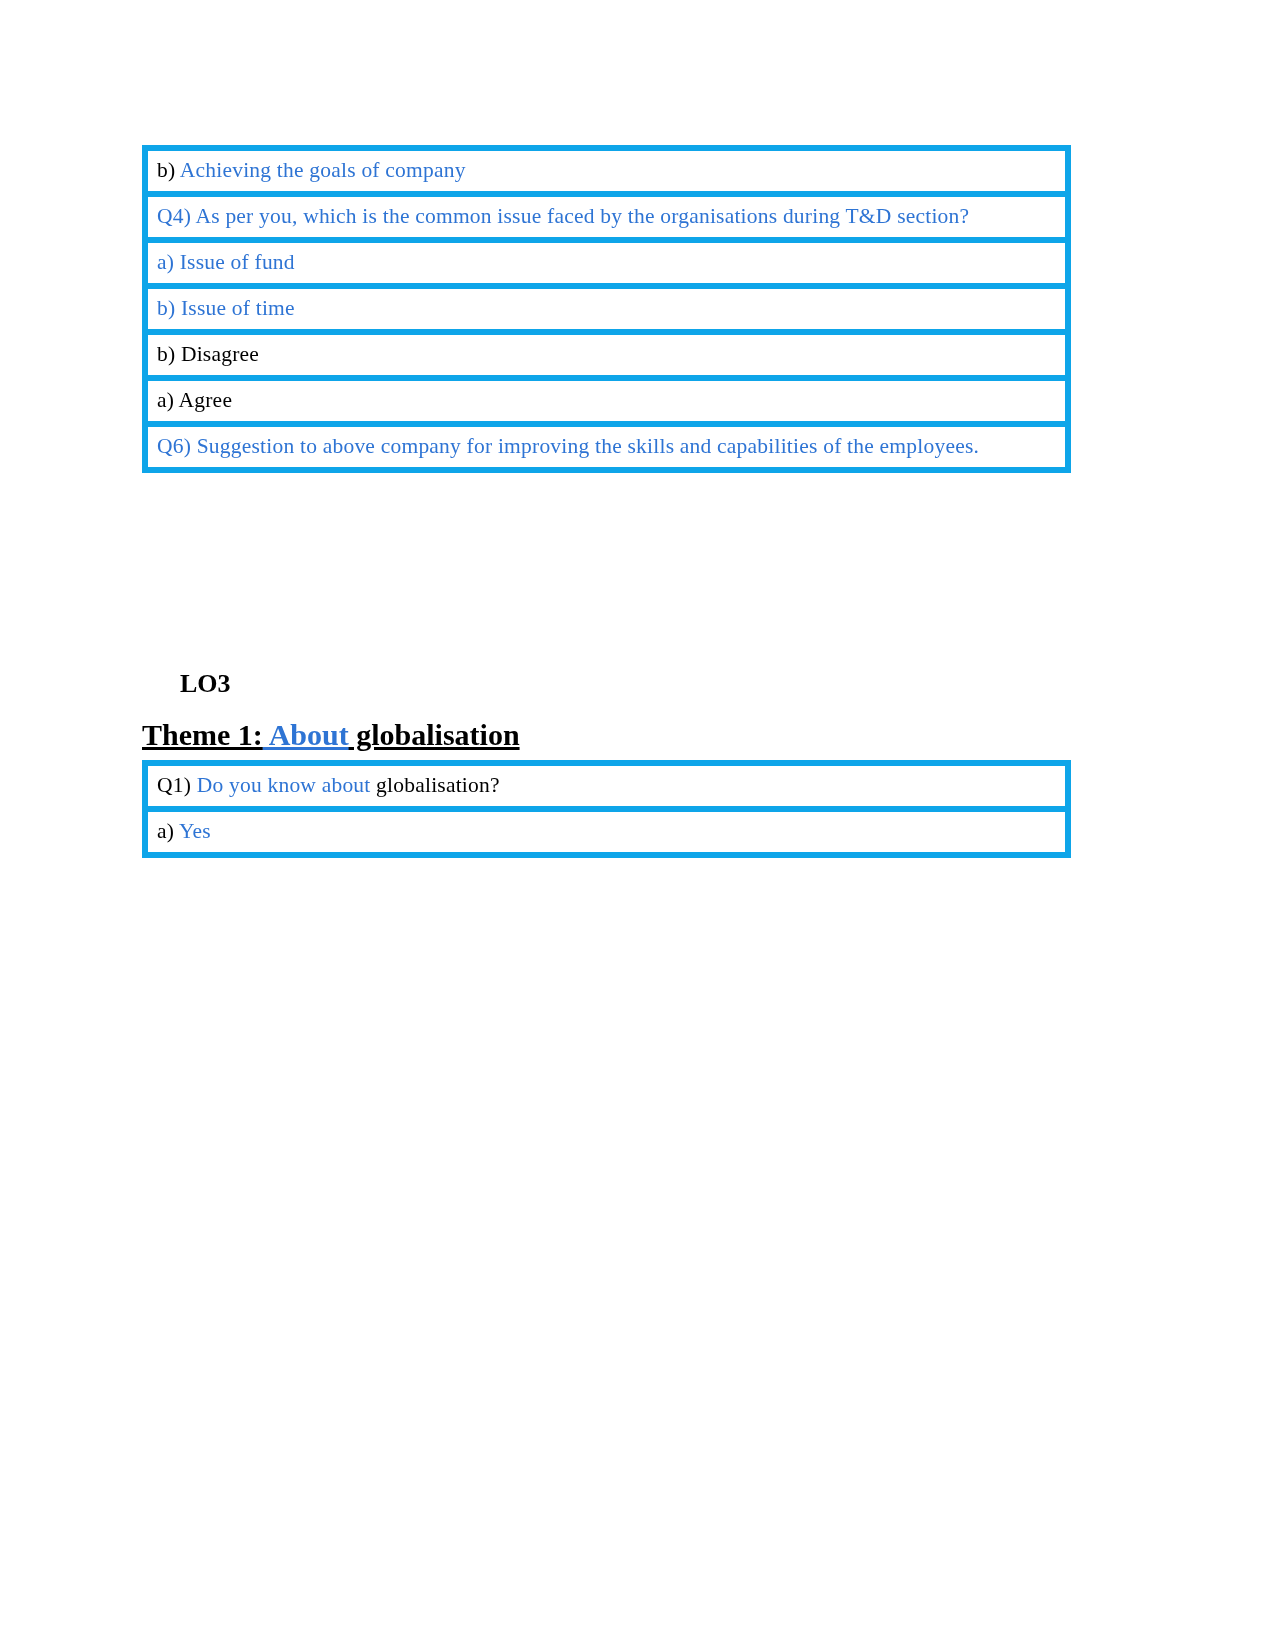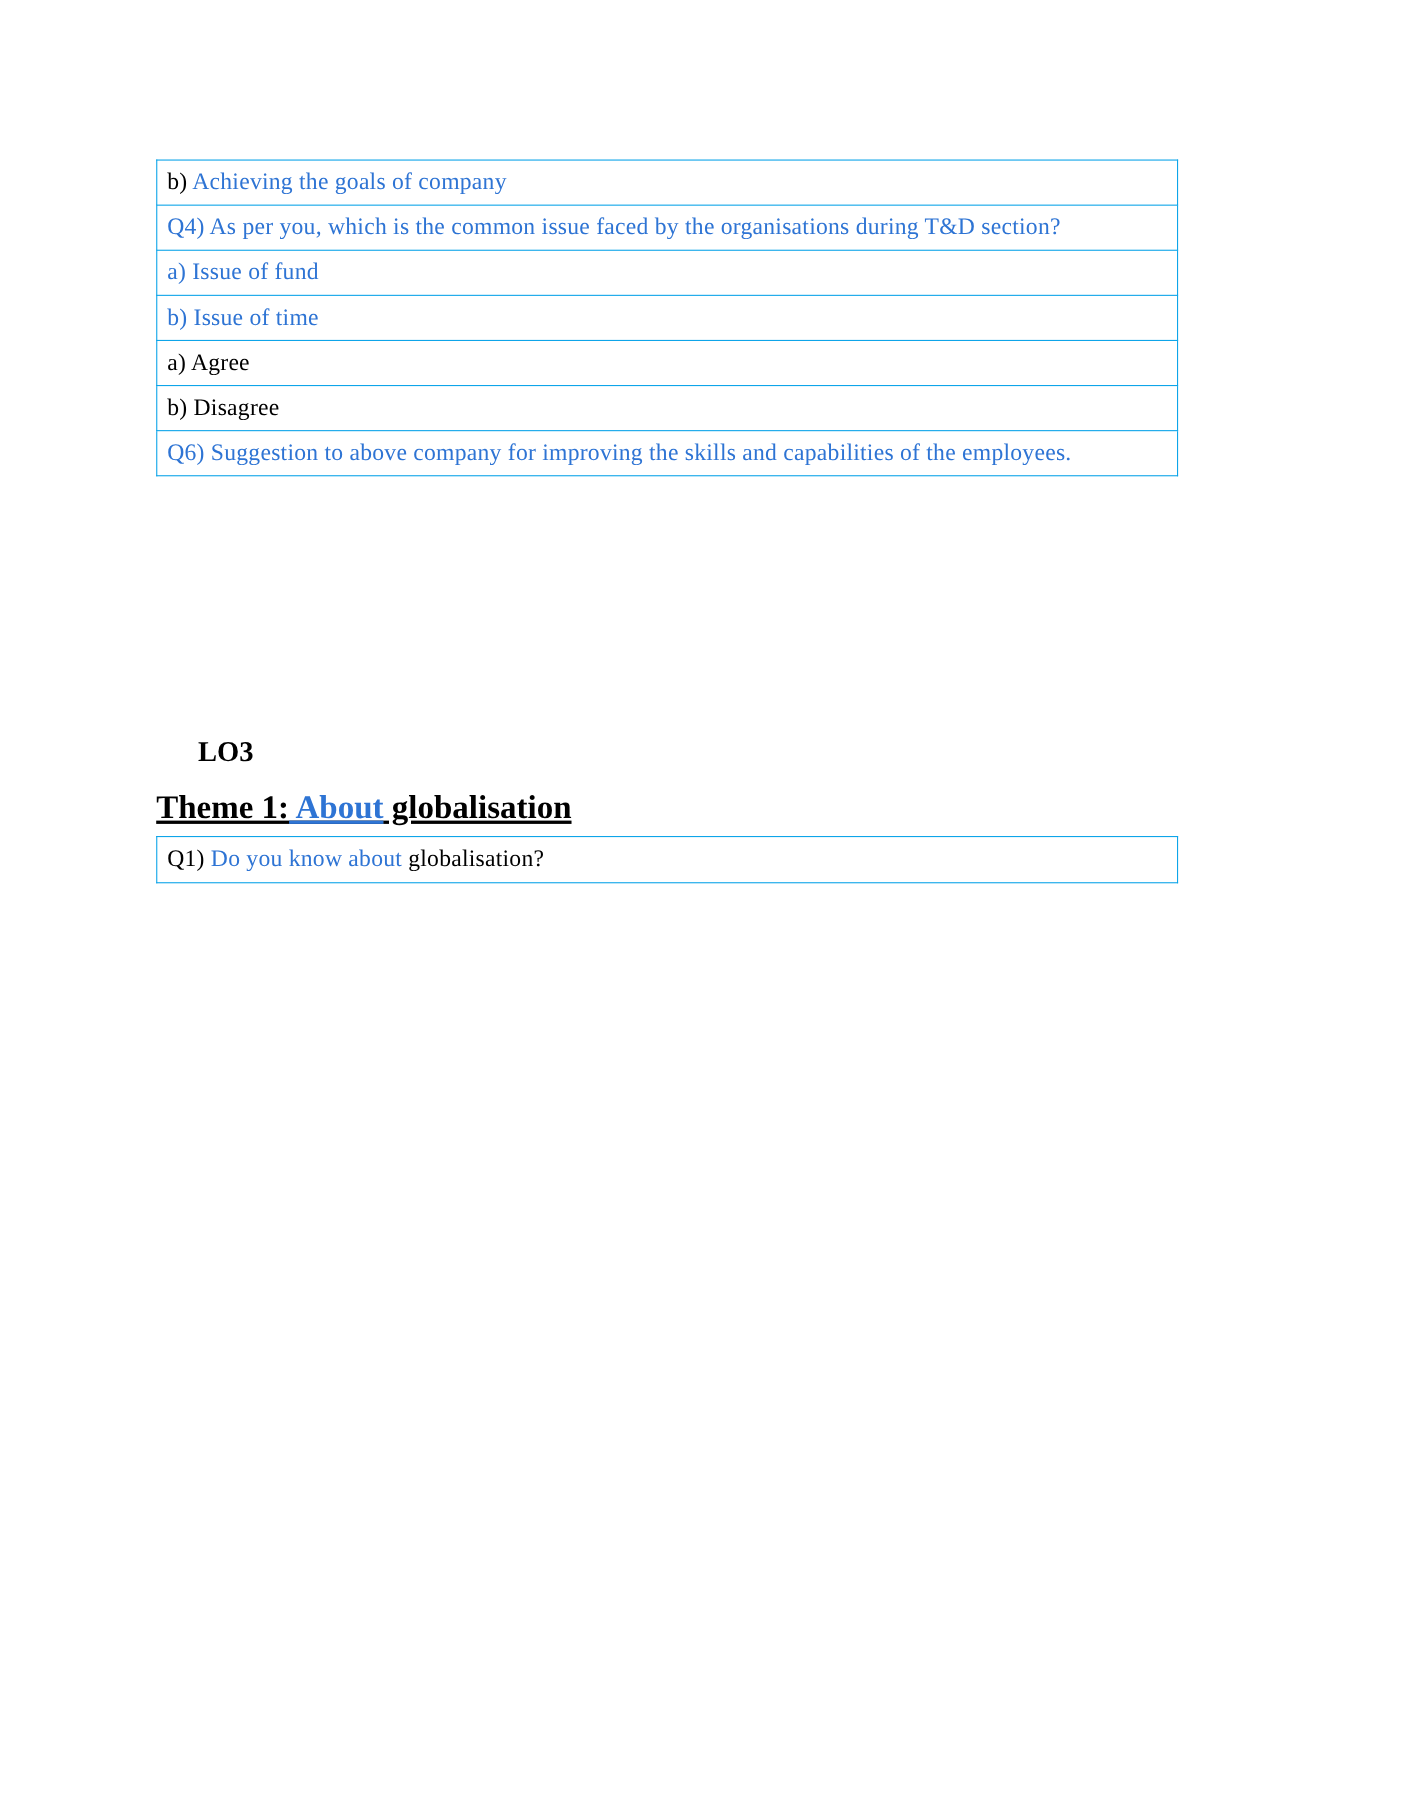--- a/index.html
+++ b/index.html
@@ -26,21 +26,21 @@
 
   
   .qtable {
     position: absolute;
     border-collapse: collapse;
     table-layout: fixed;
     width: 929px;
     left: 142px;
   }
   .qtable td {
-    border: 1px solid #0ea5e9;
+    border: 6px solid #0ea5e9;
     padding: 6px 9px 6px 9px;
     vertical-align: top;
     font-size: 21.5px;
     line-height: 1.30;
     letter-spacing: 0.01em;
     white-space: nowrap;
     overflow: visible;
   }
 
   
@@ -94,38 +94,41 @@
         <tr class="r-h52">
           <td><span class="blue">Q4) As per you, which is the common issue faced by the organisations during T&amp;D section?</span></td>
         </tr>
         <tr class="r-h52">
           <td><span class="blue">a) Issue of fund</span></td>
         </tr>
         <tr class="r-h52">
           <td><span class="blue">b) Issue of time</span></td>
         </tr>
         <tr class="r-h52">
-          <td><span class="black">a) Agree</span></td>
+          <td><span class="black">b) Disagree</span></td>
         </tr>
         <tr class="r-h52">
-          <td><span class="black">b) Disagree</span></td>
+          <td><span class="black">a) Agree</span></td>
         </tr>
         <tr class="r-h52">
           <td><span class="blue">Q6) Suggestion to above company for improving the skills and capabilities of the employees.</span></td>
         </tr>
       </tbody>
   </table>
 
   <div class="lo-heading">LO3</div>
 
   <div class="theme-heading">
     <span class="nowrap">Theme 1:</span><span class="blue nowrap"> About</span><span class="nowrap"> globalisation</span>
   </div>
 
   <table class="qtable" id="table-two" style="top:760px;padding-left:16px;">
     <tbody>
         <tr class="r-h54">
           <td><span class="black">Q1) </span><span class="blue">Do you know about</span><span class="black">  globalisation?</span></td>
         </tr>
+        <tr class="r-h54">
+          <td><span class="black">a) </span><span class="blue">Yes</span></td>
+        </tr>
       </tbody>
   </table>
 
 </div>
 
 </body></html>

